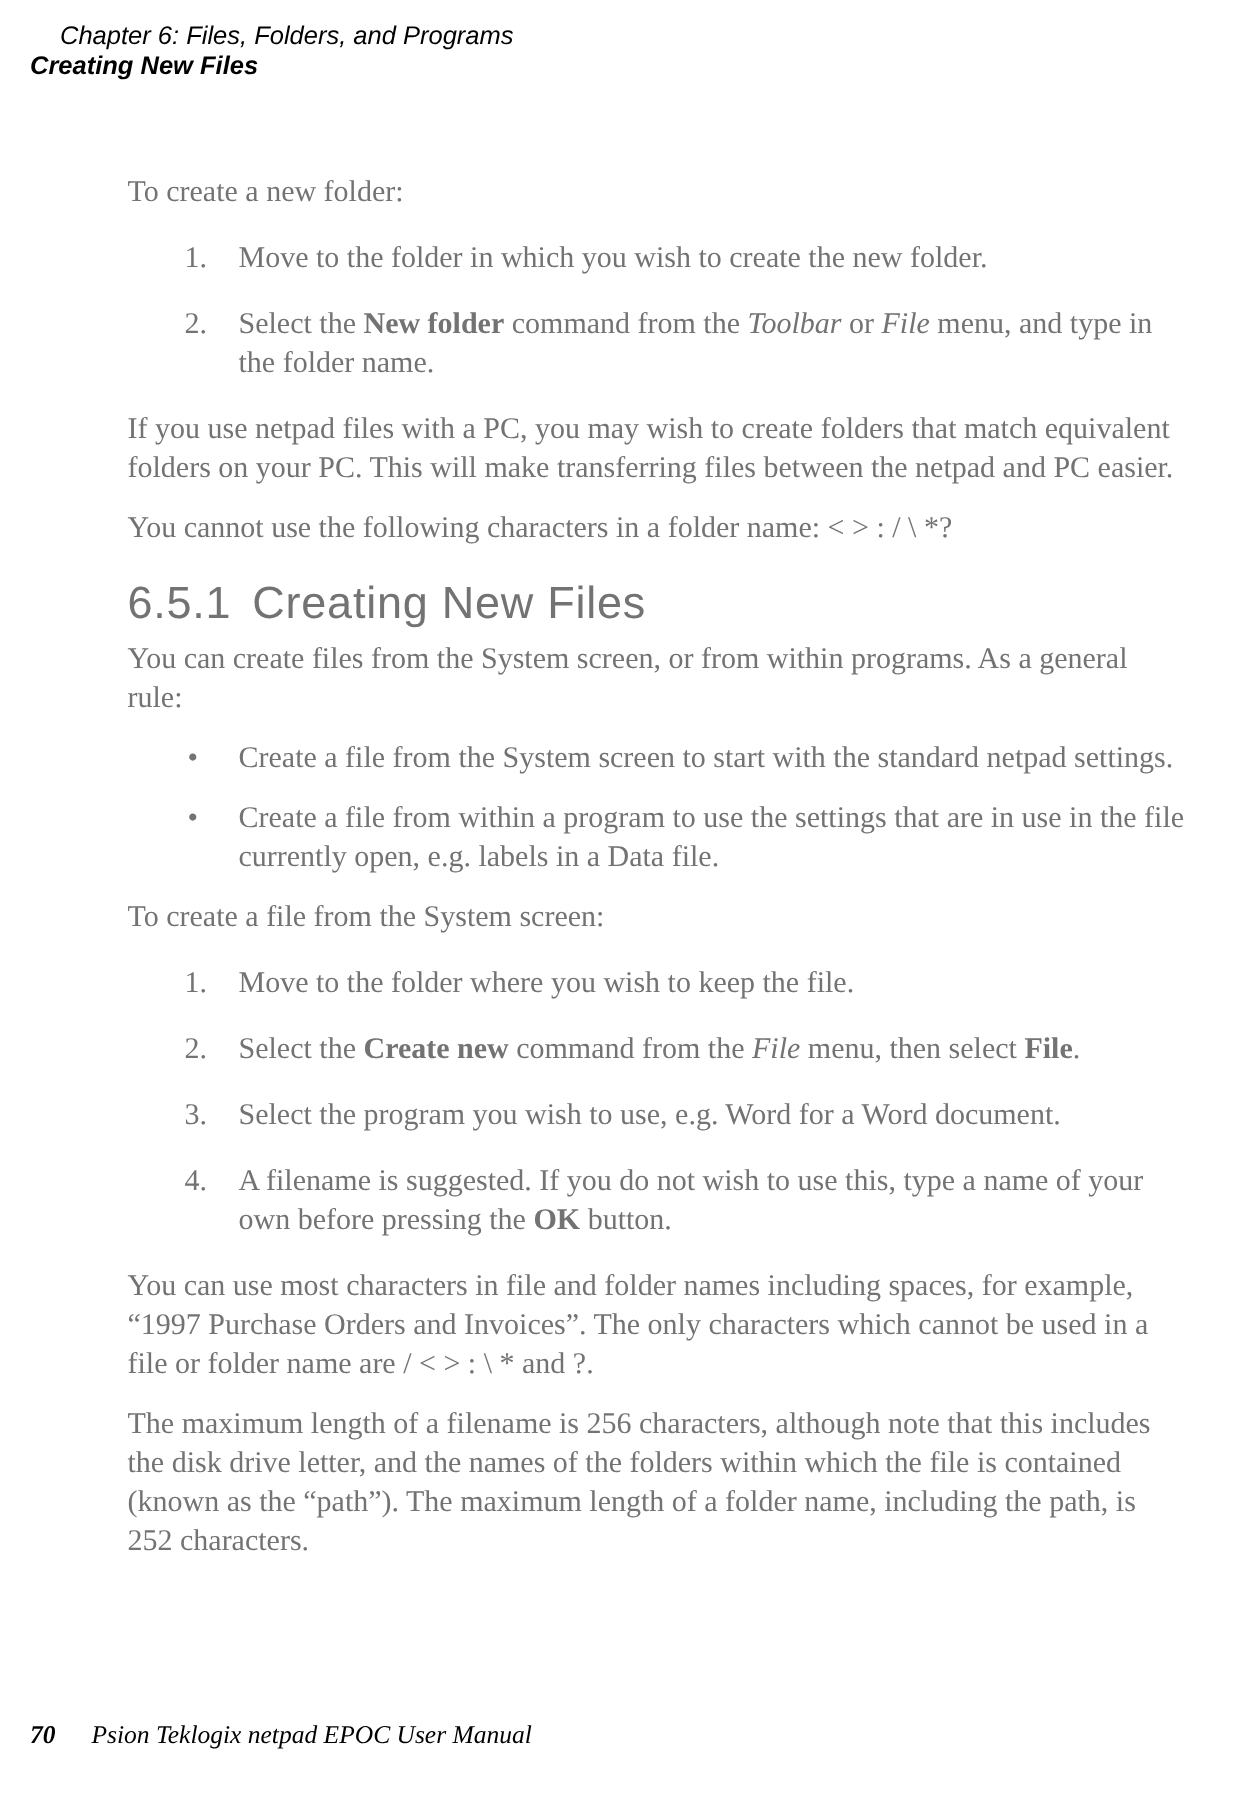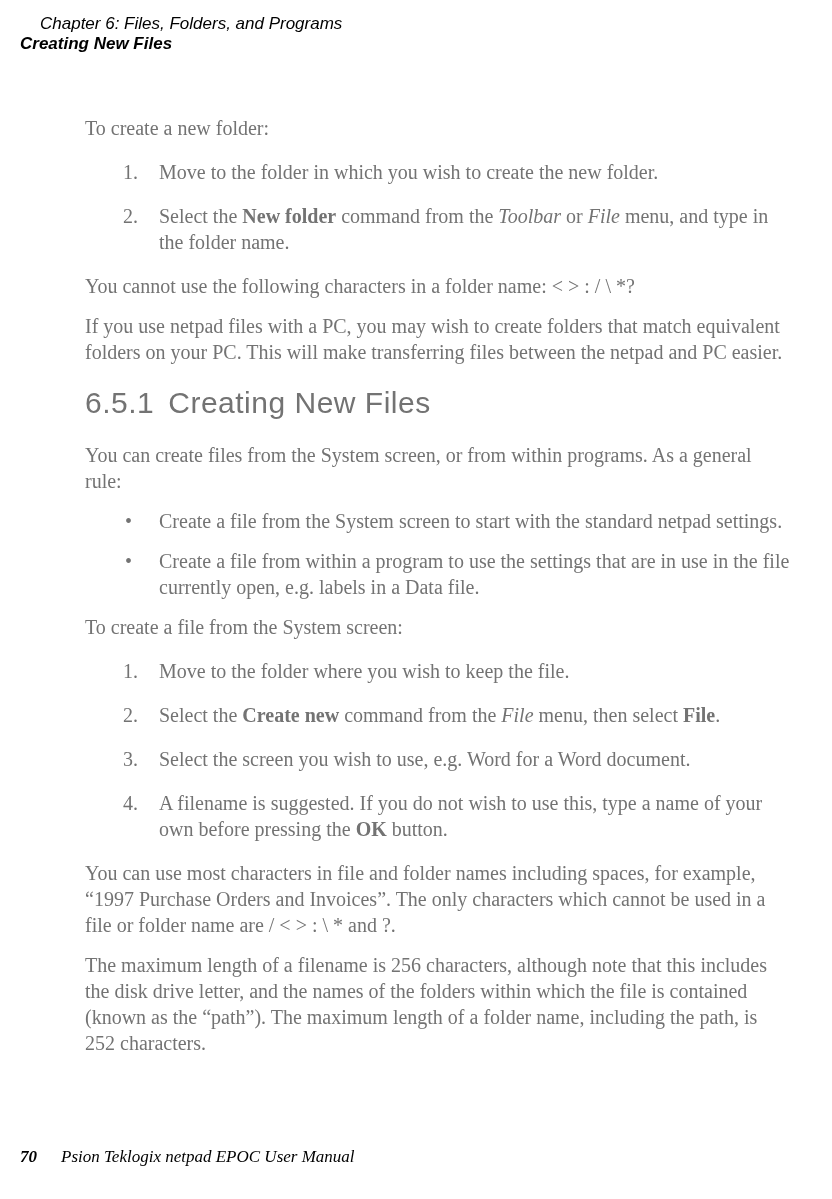--- a/index.html
+++ b/index.html
@@ -57,21 +57,21 @@
       content: "•";
       position: absolute;
       left: 40px;
       top: 0;
     }
     h2.section-heading {
       font-family: "Arial Narrow", Arial, sans-serif;
       font-weight: normal;
       font-size: 30px;
       margin-top: 18px;
-      margin-bottom: 20px;
+      margin-bottom: 4px;
       font-stretch: condensed;
       letter-spacing: 0.5px;
     }
     h2.section-heading .num { margin-right: 14px; }
     h3.subheading {
       font-family: "Arial Narrow", Arial, sans-serif;
       font-weight: normal;
       font-size: 25px;
       margin-top: 16px;
       margin-bottom: 4px;
@@ -108,23 +108,23 @@
 
   <ol class="steps">
     <li data-num="1">
       <span>Move to the folder in which you wish to create the new folder.</span>
     </li>
     <li data-num="2">
       <span>Select the </span><span class="b">New folder</span><span> command from the </span><span class="i">Toolbar</span><span> or </span><span class="i">File</span><span> menu, and type in the folder name.</span>
     </li>
   </ol>
 
+  <p>If you use netpad files with a PC, you may wish to create folders that match equivalent folders on your PC. This will make transferring files between the netpad and PC easier.</p>
+
   <p>You cannot use the following characters in a folder name: &lt; &gt; : / \ *?</p>
-
-  <p>If you use netpad files with a PC, you may wish to create folders that match equivalent folders on your PC. This will make transferring files between the netpad and PC easier.</p>
 
   <h2 class="section-heading">
     <span class="num">6.5.1</span><span>Creating New Files</span>
   </h2>
 
   <p>You can create files from the System screen, or from within programs. As a general rule:</p>
 
   <ul class="bullets">
     <li>Create a file from the System screen to start with the standard netpad settings.</li>
     <li>Create a file from within a program to use the settings that are in use in the file currently open, e.g. labels in a Data file.</li>
@@ -133,21 +133,21 @@
   <p>To create a file from the System screen:</p>
 
   <ol class="steps">
     <li data-num="1">
       <span>Move to the folder where you wish to keep the file.</span>
     </li>
     <li data-num="2">
       <span>Select the </span><span class="b">Create new</span><span> command from the </span><span class="i">File</span><span> menu, then select </span><span class="b">File</span><span>.</span>
     </li>
     <li data-num="3">
-      <span>Select the screen you wish to use, e.g. Word for a Word document.</span>
+      <span>Select the program you wish to use, e.g. Word for a Word document.</span>
     </li>
     <li data-num="4">
       <span>A filename is suggested. If you do not wish to use this, type a name of your own before pressing the </span><span class="b">OK</span><span> button.</span>
     </li>
   </ol>
 
 
   <p>You can use most characters in file and folder names including spaces, for example, “1997 Purchase Orders and Invoices”. The only characters which cannot be used in a file or folder name are / &lt; &gt; : \ * and ?.</p>
 
   <p>The maximum length of a filename is 256 characters, although note that this includes the disk drive letter, and the names of the folders within which the file is contained (known as the “path”). The maximum length of a folder name, including the path, is 252 characters.</p>

